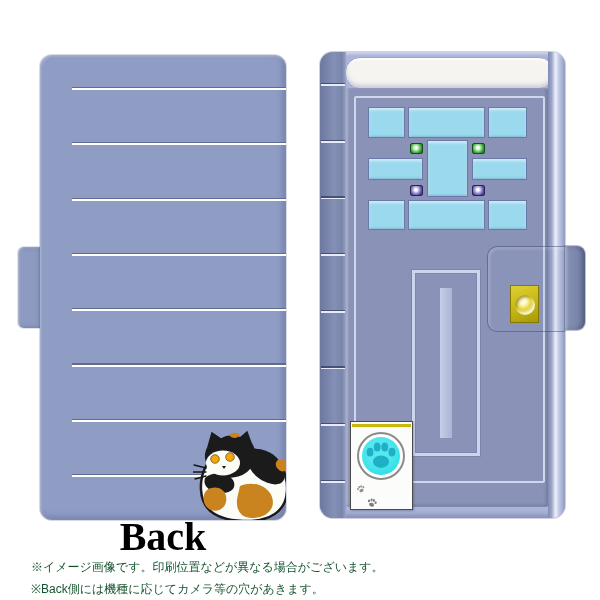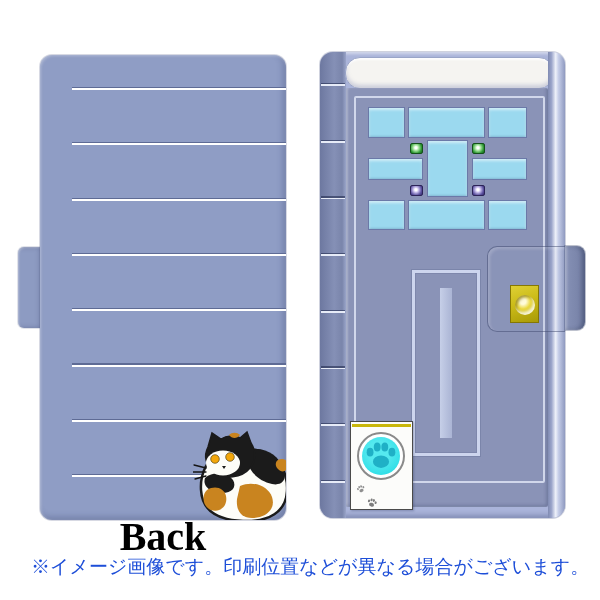--- a/index.html
+++ b/index.html
@@ -59,21 +59,21 @@
   .pet-door-hinge{left:1px;right:1px;top:2px;height:3px;background:#c9b70a;}
   .paw-ring{left:6px;top:10px;width:48px;height:48px;border-radius:50%;background:#ffffff;border:2px solid #8a8a8a;box-sizing:border-box;}
   .paw-inner{left:3px;top:3px;width:38px;height:38px;border-radius:50%;
     background:radial-gradient(circle at 45% 40%, #55e9ef 0 35%, #35e0e8 70%, #26c9d8 100%);}
   .mini-paw1{left:5px;top:62px;width:10px;height:10px;}
   .mini-paw2{left:15px;top:75px;width:12px;height:12px;}
   
   .view-label{top:515px;font-family:"Liberation Serif",serif;font-weight:bold;font-size:40px;line-height:44px;color:#000;text-align:center;}
   .label-back{left:40px;width:246px;text-align:center;}
   .label-front{left:320px;width:245px;}
-  .notes{left:31px;top:556px;width:569px;font-size:19px;line-height:22px;color:#1d4ed8;white-space:nowrap;}
+  .notes{left:31px;top:556px;width:569px;font-size:12px;line-height:22px;color:#14532d;white-space:nowrap;}
 </style>
 </head>
 <body>
 
 <div class="stage">
 
   <div class="abs clasp-tab"></div>
 
   <div class="abs back-case texture">
     <div class="abs back-stripes"></div>
@@ -166,15 +166,16 @@
       </svg>
     </div>
   </div>
 
   <div class="abs strap-tab"></div>
 
   <div class="abs view-label label-back">Back</div>
 
   <div class="abs notes">
     <div>※イメージ画像です。印刷位置などが異なる場合がございます。</div>
+    <div>※Back側には機種に応じてカメラ等の穴があきます。</div>
   </div>
 
 </div>
 
 </body></html>

